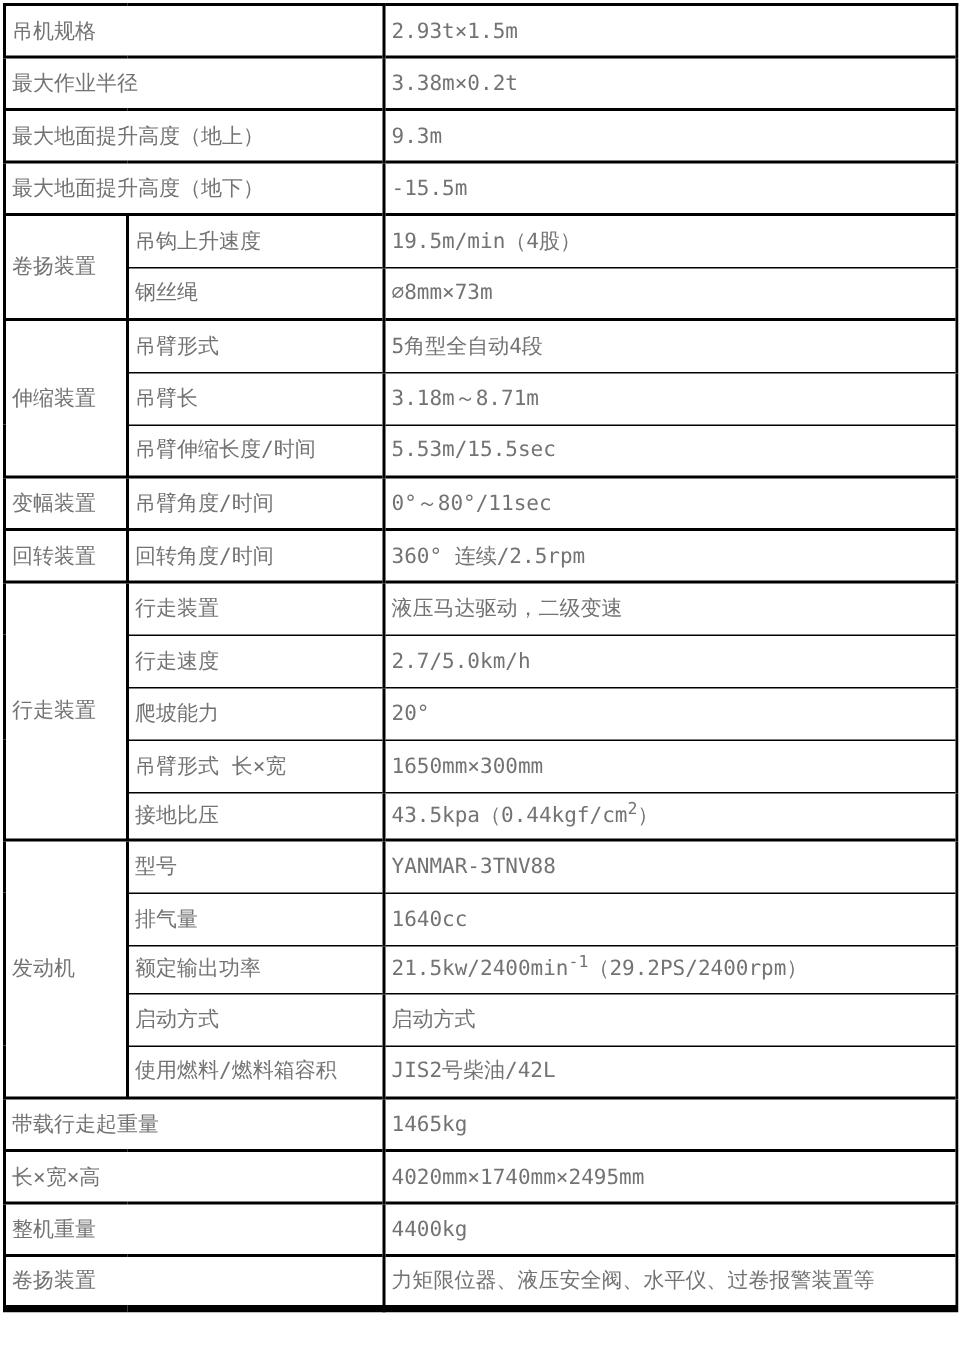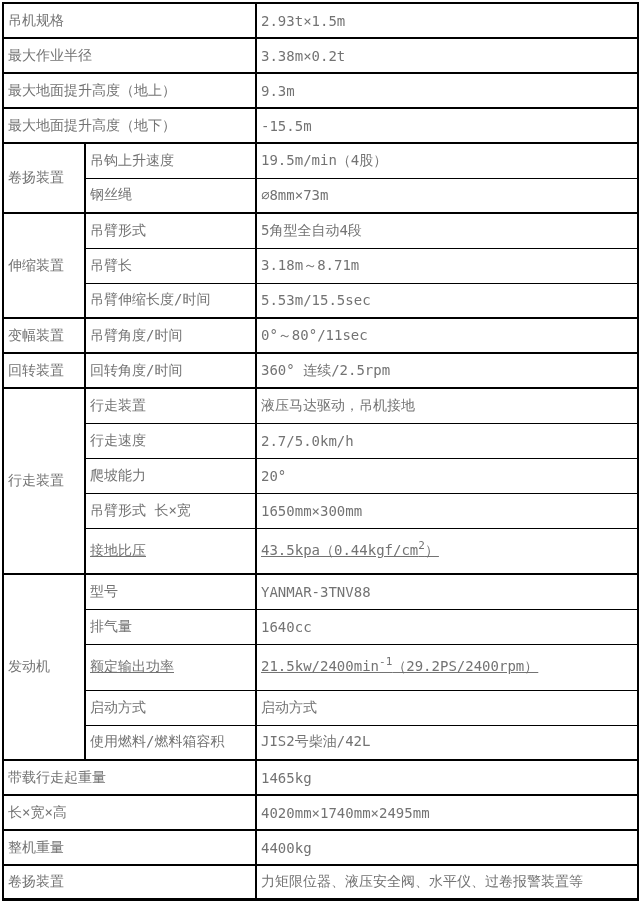--- a/index.html
+++ b/index.html
@@ -26,21 +26,21 @@
   table.spec td {
     border: 1px solid #000000;
     border-left-width: 2px;
     border-right-width: 2px;
     padding: 1px 4px;
     vertical-align: middle;
     overflow: hidden;
     white-space: nowrap;
   }
   table.spec tr { height: 35px; }
-  table.spec tr.tall { height: 46px; text-decoration: underline; }
+  table.spec tr.tall { height: 32px; }
   table.spec tr.maj td { border-top-width: 2px; }
   td.grp { padding-left: 3px; border-radius: 16px; }
   td.lab { padding-left: 4px; }
   td.val { padding-left: 4px; }
   sup.sp {
     font-size: 11px;
     vertical-align: super;
     line-height: 0;
   }
 </style>
@@ -105,21 +105,21 @@
 
     <tr class="maj">
       <td class="grp">回转装置</td>
       <td class="lab">回转角度/时间</td>
       <td class="val">360° 连续/2.5rpm</td>
     </tr>
 
     <tr class="maj">
       <td rowspan="5" class="grp">行走装置</td>
       <td class="lab">行走装置</td>
-      <td class="val">液压马达驱动，吊机接地</td>
+      <td class="val">液压马达驱动，二级变速</td>
     </tr>
     <tr>
       <td class="lab">行走速度</td>
       <td class="val">2.7/5.0km/h</td>
     </tr>
     <tr>
       <td class="lab">爬坡能力</td>
       <td class="val">20°</td>
     </tr>
     <tr>

